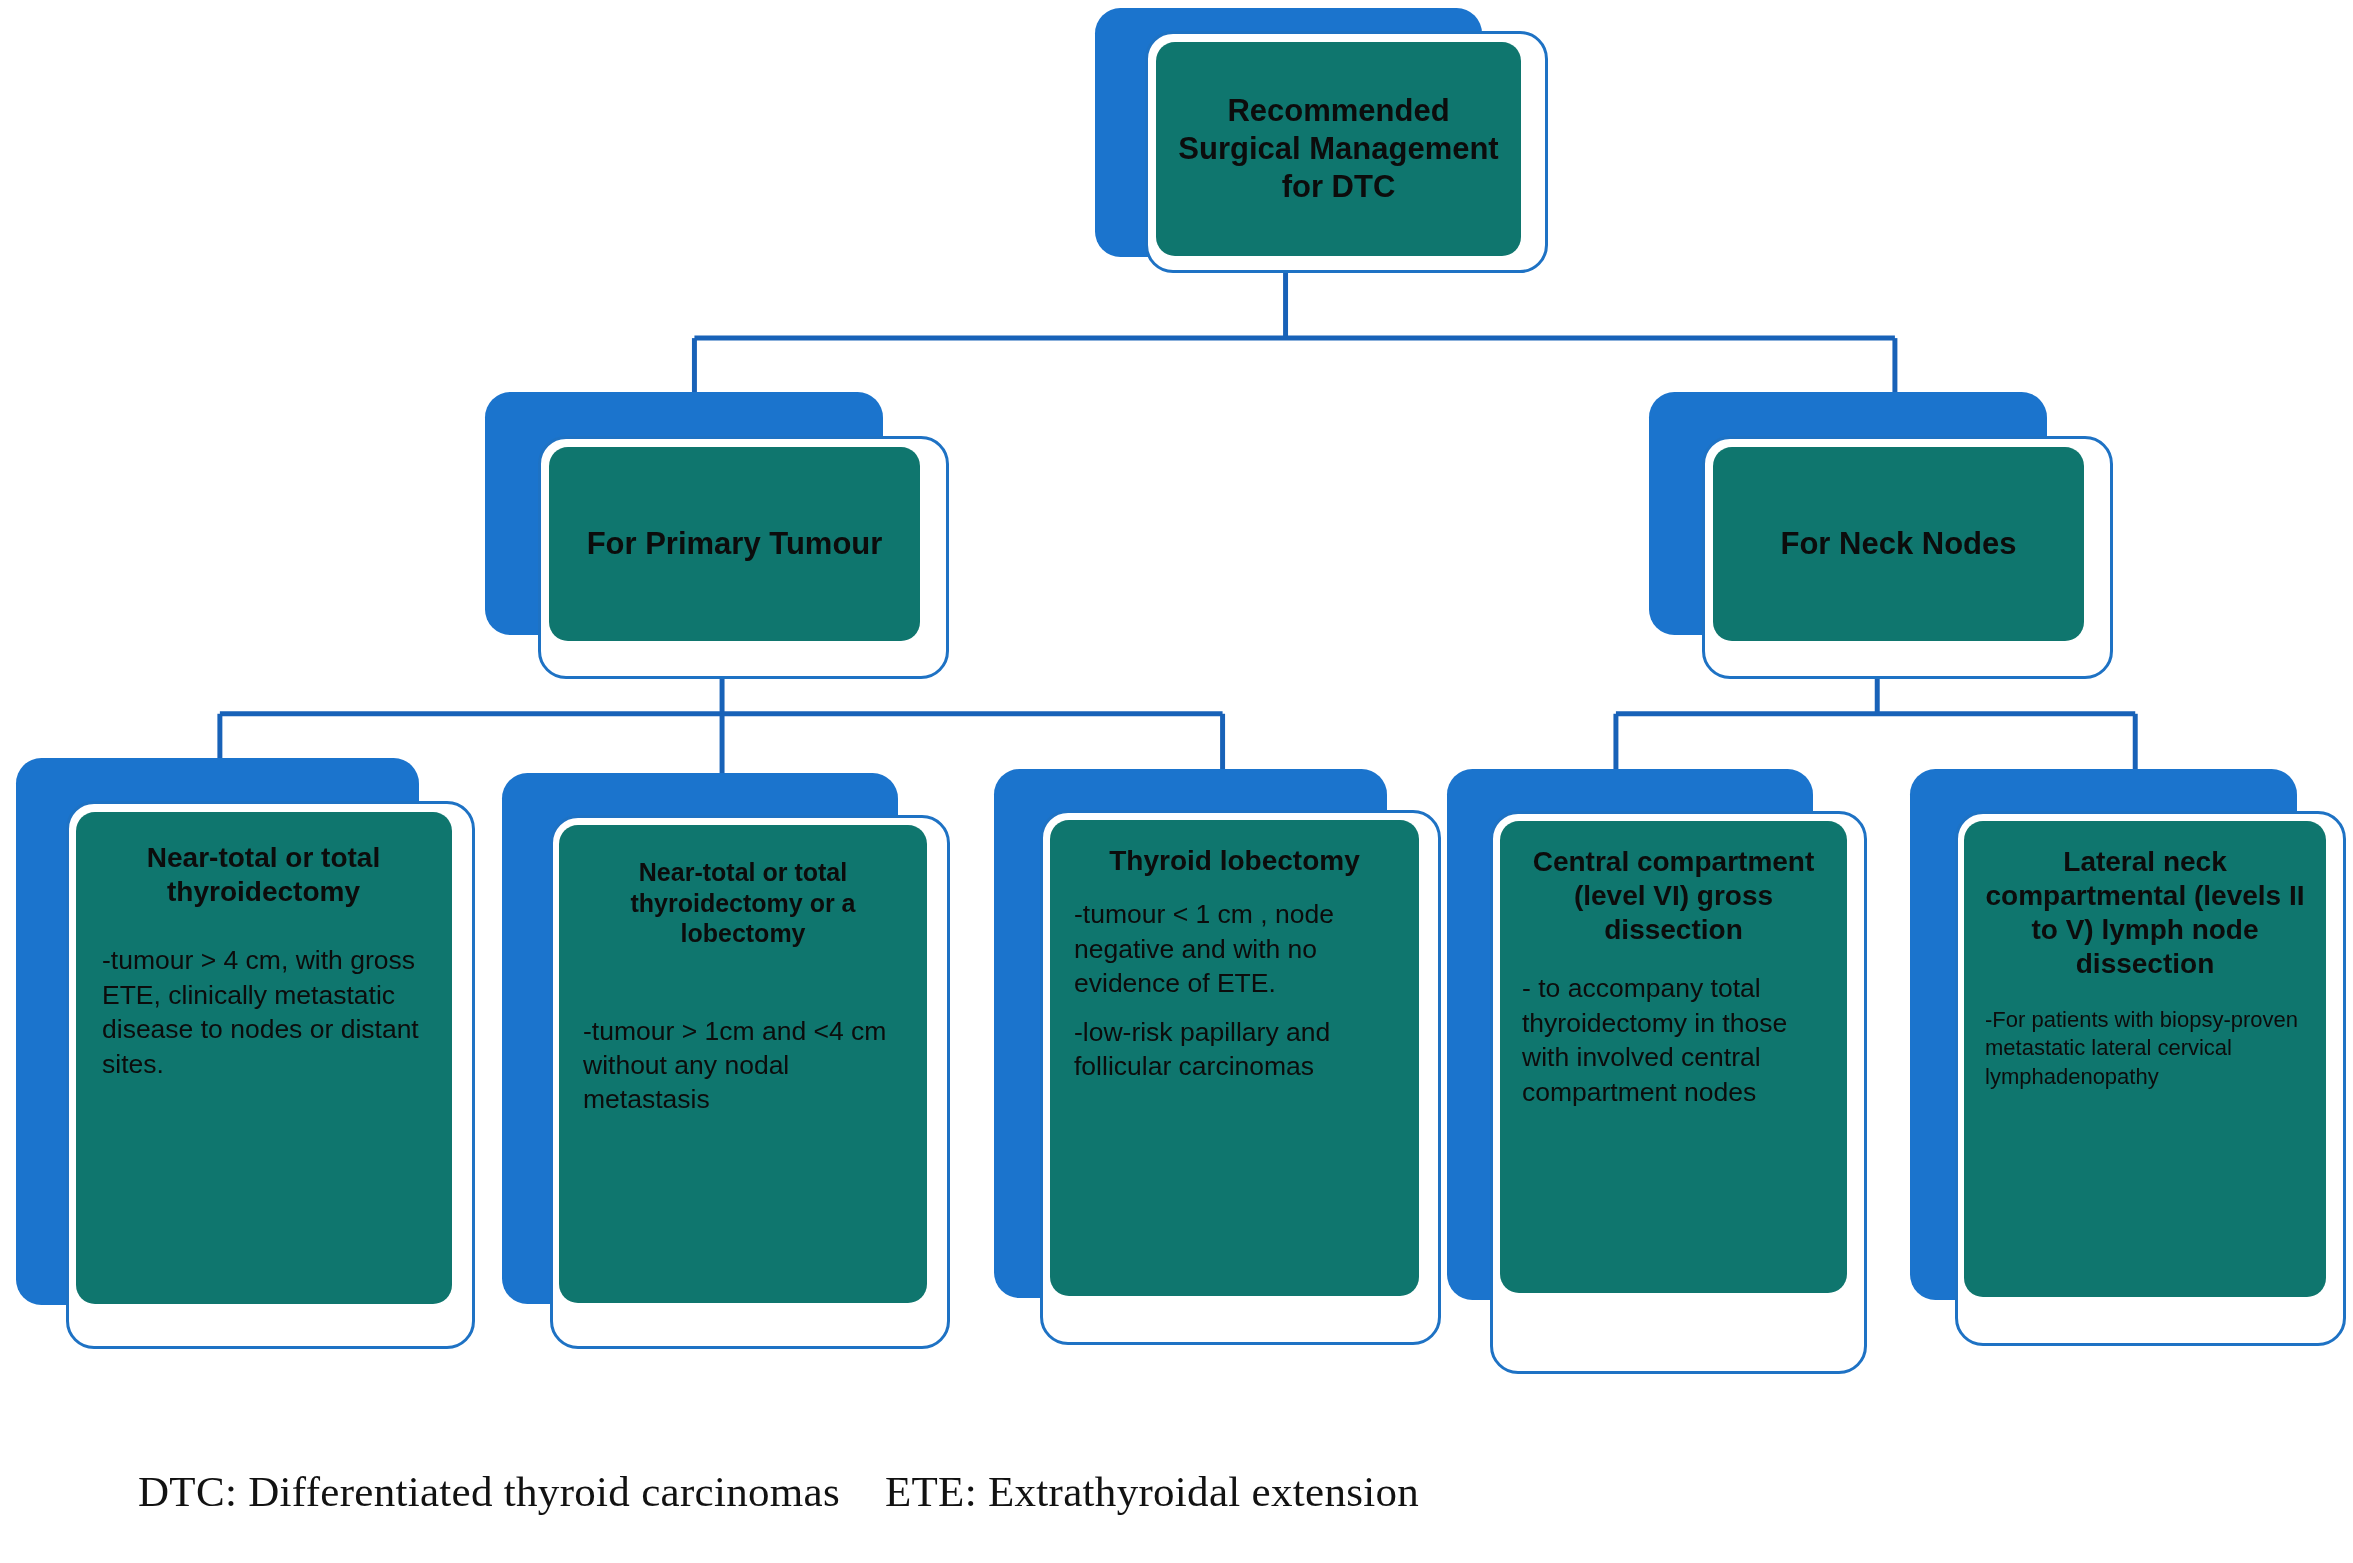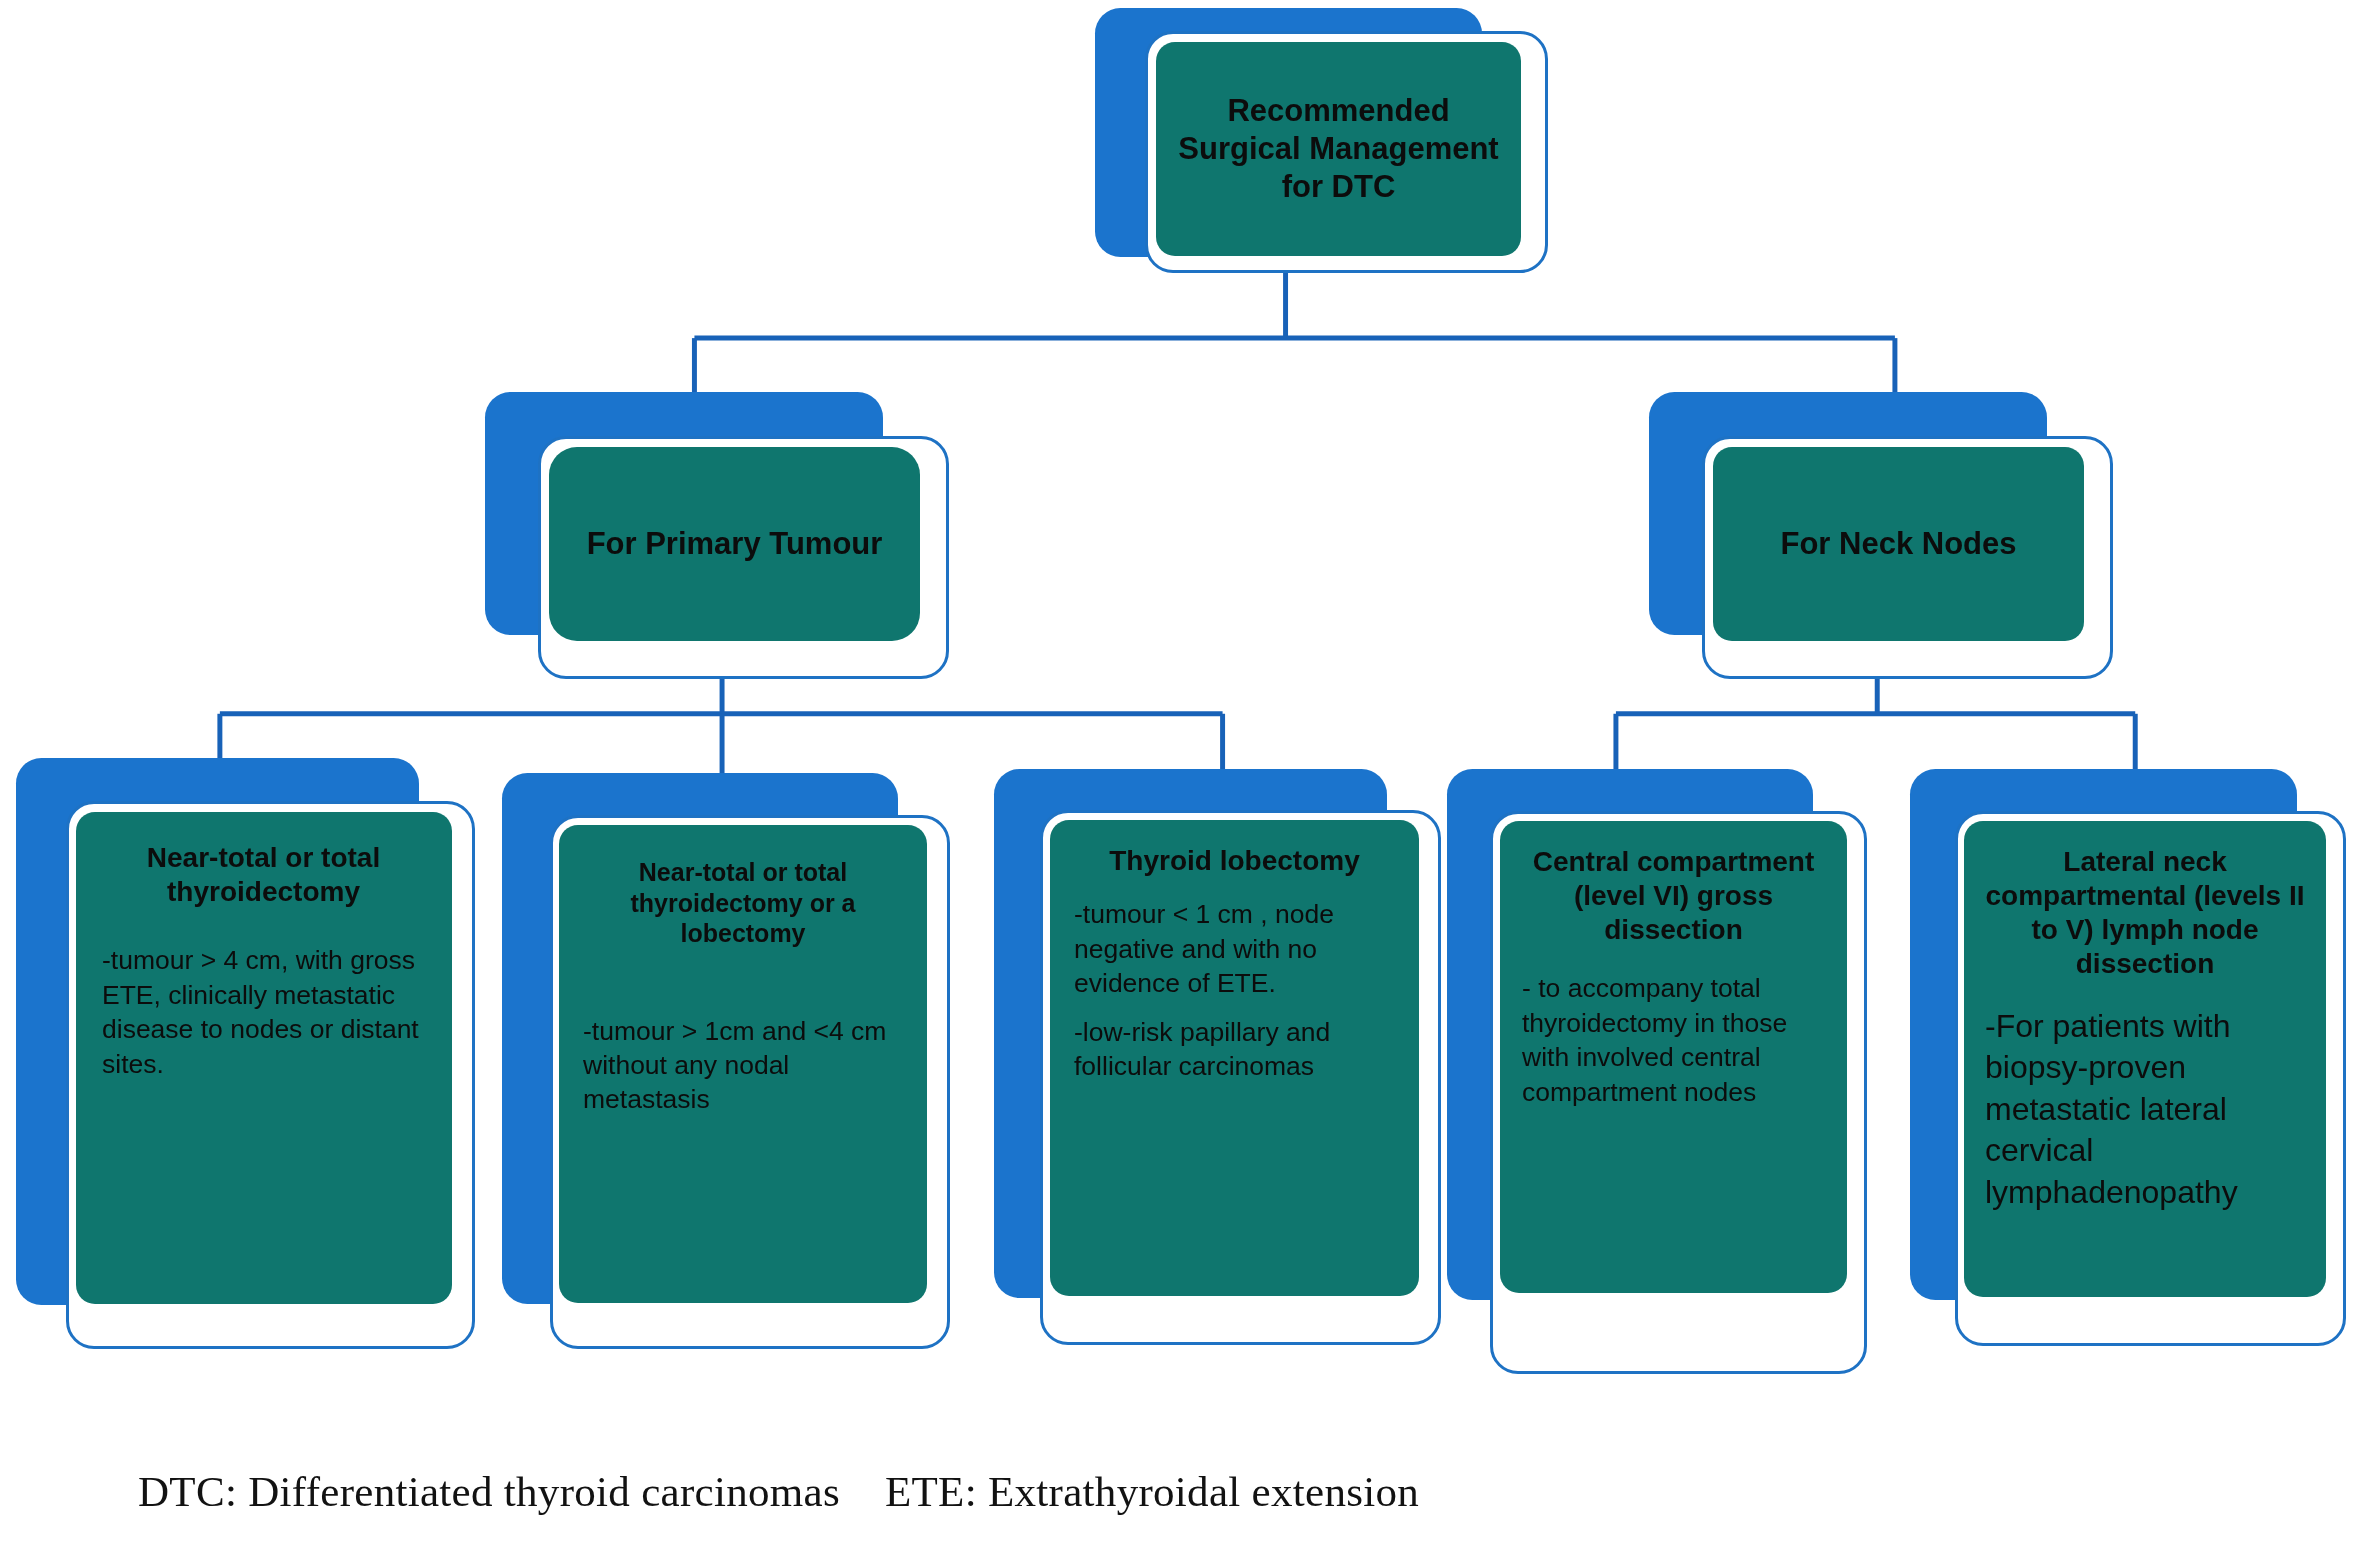--- a/index.html
+++ b/index.html
@@ -131,21 +131,21 @@
     <div class="shadow" style="width:387px; height:249px;"></div>
     <div class="outline" style="left:50px; top:23px; width:403px; height:242px;"></div>
     <div class="panel" style="left:61px; top:34px; width:365px; height:214px; padding:12px 19px;">
       <div class="node-title" style="font-size:31px;">Recommended Surgical Management for DTC</div>
     </div>
   </div>
 
   <div class="node" style="left:485px; top:392px; width:464px; height:287px;">
     <div class="shadow" style="width:398px; height:243px;"></div>
     <div class="outline" style="left:53px; top:44px; width:411px; height:243px;"></div>
-    <div class="panel" style="left:64px; top:55px; width:371px; height:194px; padding:11px 16.6px;border-radius:28px;">
+    <div class="panel" style="left:64px; top:55px; width:371px; height:194px; padding:11px 16.6px;">
       <div class="node-title" style="font-size:31px;">For Primary Tumour</div>
     </div>
   </div>
 
   <div class="node" style="left:1649px; top:392px; width:464px; height:287px;">
     <div class="shadow" style="width:398px; height:243px;"></div>
     <div class="outline" style="left:53px; top:44px; width:411px; height:243px;"></div>
     <div class="panel" style="left:64px; top:55px; width:371px; height:194px; padding:11px 16.6px;">
       <div class="node-title" style="font-size:31px;">For Neck Nodes</div>
     </div>
@@ -194,21 +194,21 @@
         <p>- to accompany total thyroidectomy in those with involved central compartment nodes</p>
       </div>
     </div>
   </div>
 
   <div class="node" style="left:1910px; top:769px; width:436px; height:586px;">
     <div class="shadow" style="width:387px; height:531px;"></div>
     <div class="outline" style="left:45px; top:42px; width:391px; height:535px;"></div>
     <div class="panel top-align" style="left:54px; top:52px; width:362px; height:476px; padding:24px 21px;">
       <div class="node-title" style="font-size:28px; margin-bottom:24px;">Lateral neck compartmental (levels II to V) lymph node dissection</div>
-      <div class="node-body" style="font-size:32px;">
+      <div class="node-body" style="font-size:22px;">
         <p>-For patients with biopsy-proven metastatic lateral cervical lymphadenopathy</p>
       </div>
     </div>
   </div>
 
   <div id="legend">
     <span>DTC: Differentiated thyroid carcinomas</span><span class="gap"></span><span>ETE: Extrathyroidal extension</span>
   </div>
 
 </div>

